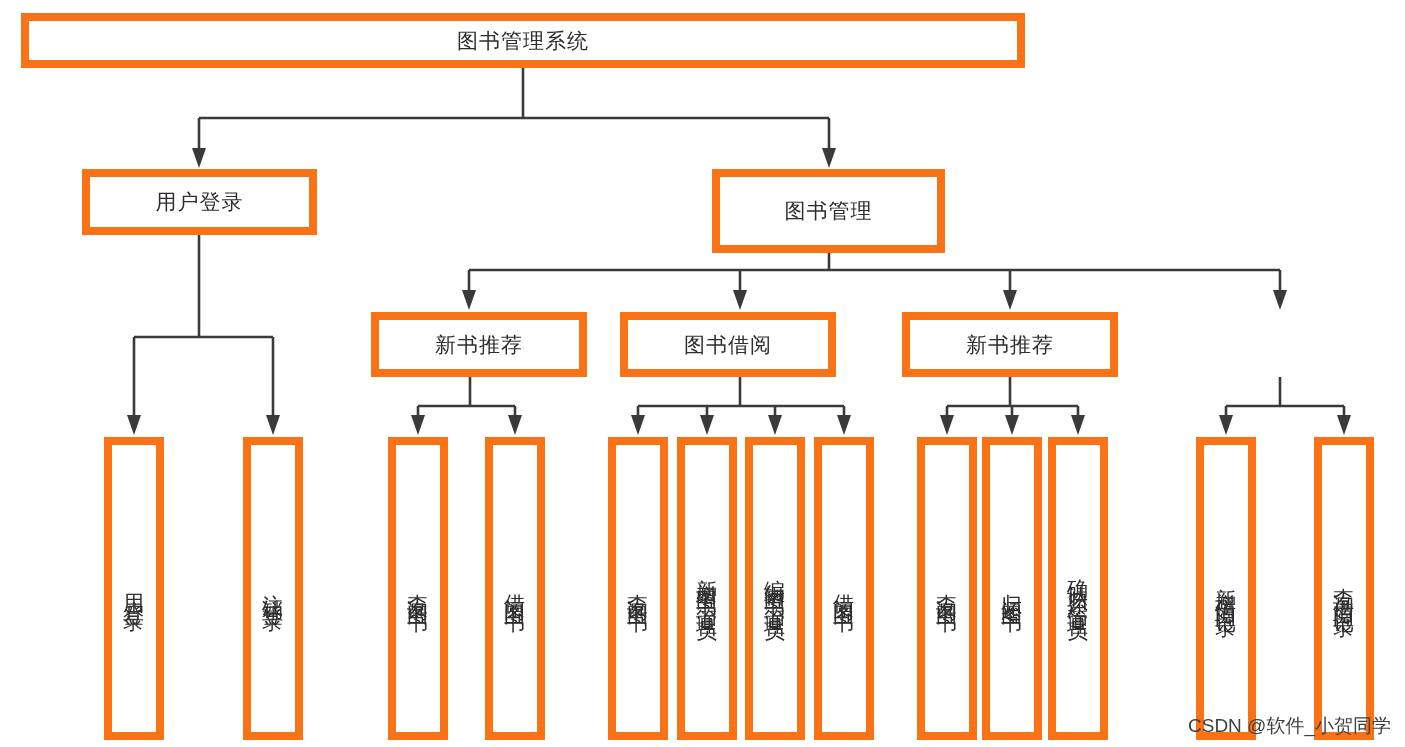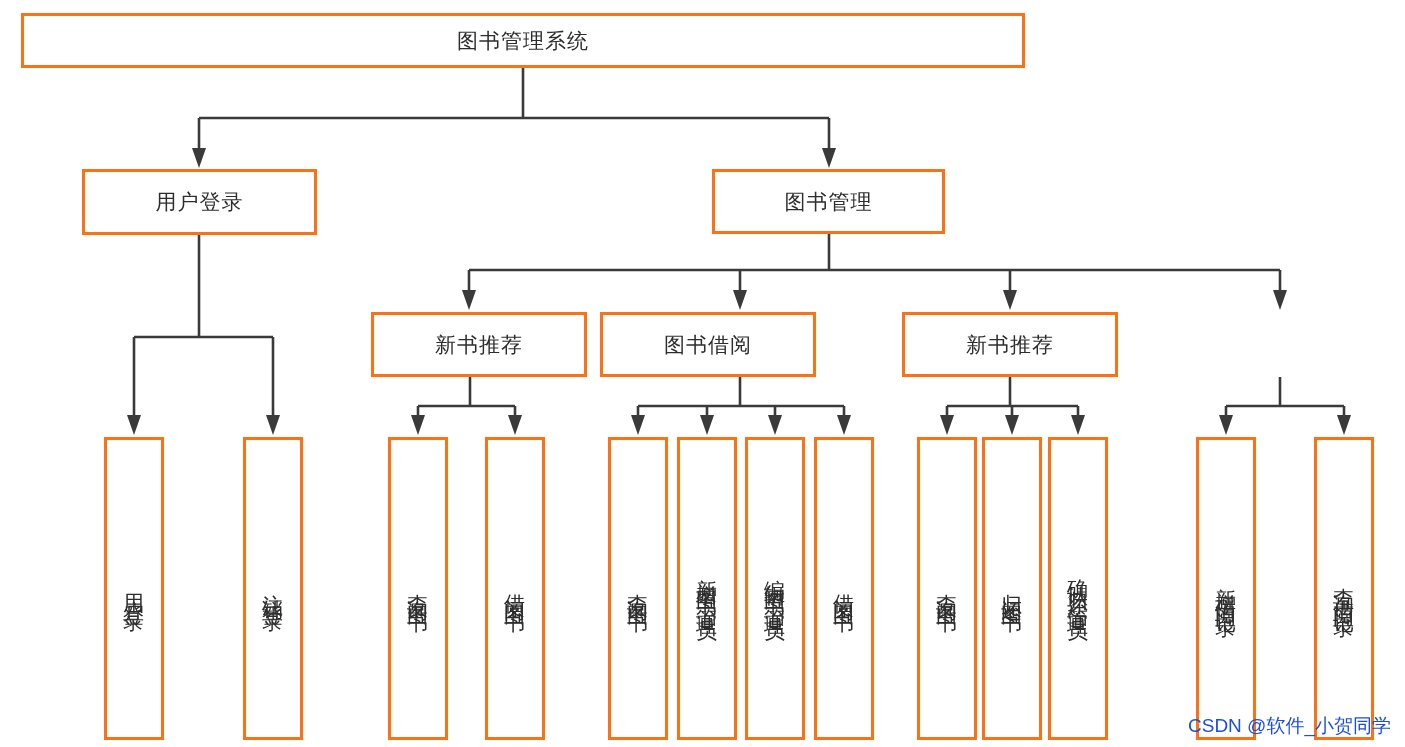--- a/index.html
+++ b/index.html
@@ -12,36 +12,36 @@
     overflow: hidden;
   }
   .edges {
     position: absolute;
     left: 0; top: 0;
     z-index: 1;
   }
   .node {
     position: absolute;
     box-sizing: border-box;
-    border: 3px solid #f97316;
+    border: 8px solid #f97316;
     background: #ffffff;
     display: flex;
     align-items: center;
     justify-content: center;
     color: #2d2d2d;
     font-size: 21px;
     letter-spacing: 1px;
     z-index: 2;
   }
   .root  { left: 21px;  top: 13px;  width: 1004px; height: 55px; }
   .lvl2a { left: 82px;  top: 169px; width: 235px;  height: 66px; }
-  .lvl2b { left: 712px; top: 169px; width: 233px;  height: 65px; }
+  .lvl2b { left: 712px; top: 169px; width: 233px;  height: 84px; }
   .lvl3  { top: 312px; width: 216px; height: 65px; }
   .l3-0 { left: 362px; margin-left: 9px; }
-  .l3-1 { left: 600px; }
+  .l3-1 { left: 620px; }
   .l3-2 { left: 902px; }
   .l3-3 { left: 1172px; }
   .leaf { top: 437px; width: 60px; height: 303px; }
   .leaf .vtext {
     writing-mode: vertical-rl;
     text-orientation: mixed;
     letter-spacing: 6px;
     line-height: 1;
     font-size: 21px;
     max-height: 285px;
@@ -58,21 +58,21 @@
   .lf-9  { left: 982px; }
   .lf-10 { left: 1048px; }
   .lf-11 { left: 1196px; }
   .lf-12 { left: 1314px; }
   .watermark {
     position: absolute;
     left: 1188px;
     top: 713px;
     width: 212px;
     font-size: 19px;
-    color: #1d4ed8;
+    color: #404040;
     white-space: nowrap;
     z-index: 3;
   }
 </style>
 </head>
 <body>
 
 <div class="canvas">
 
   <svg class="edges" width="1405" height="747" viewBox="0 0 1405 747">

